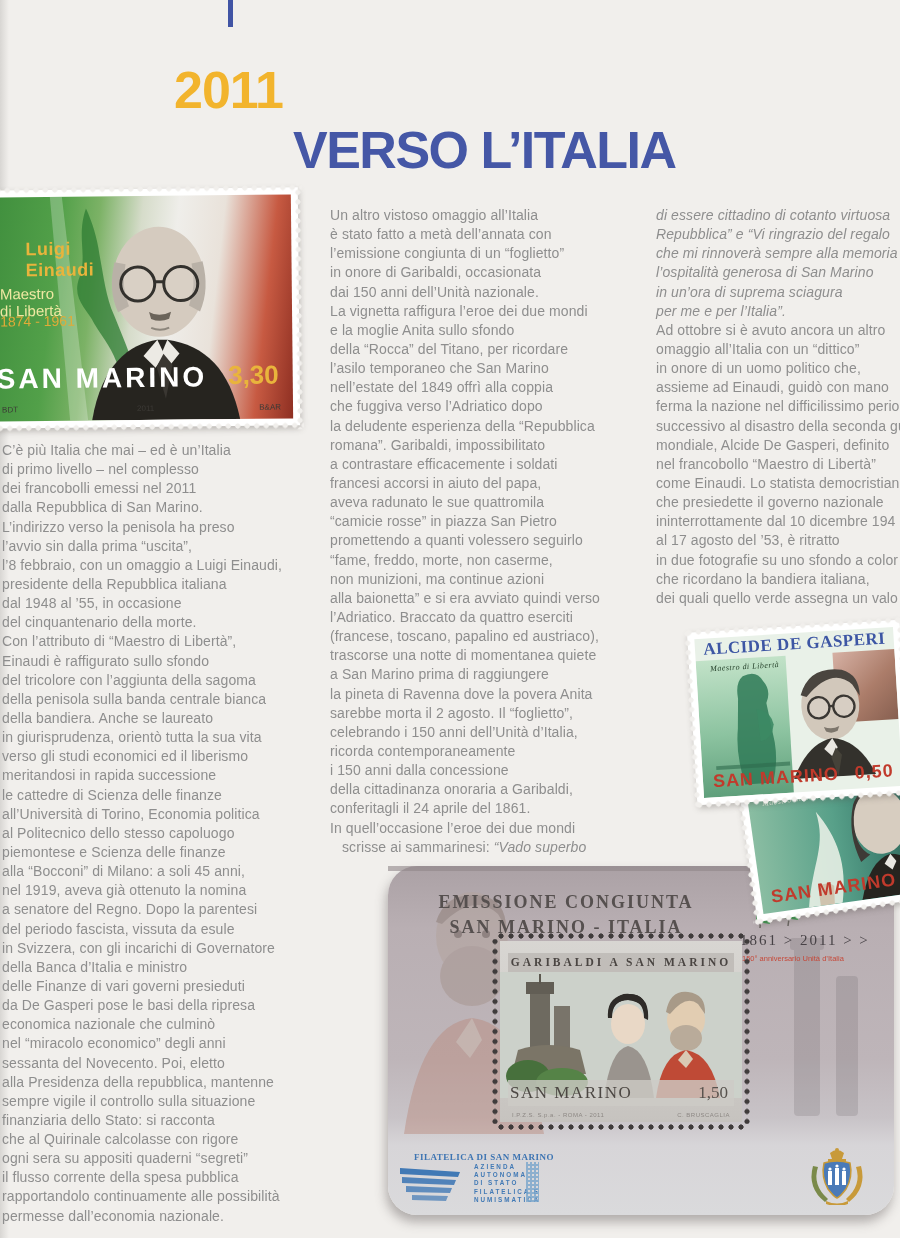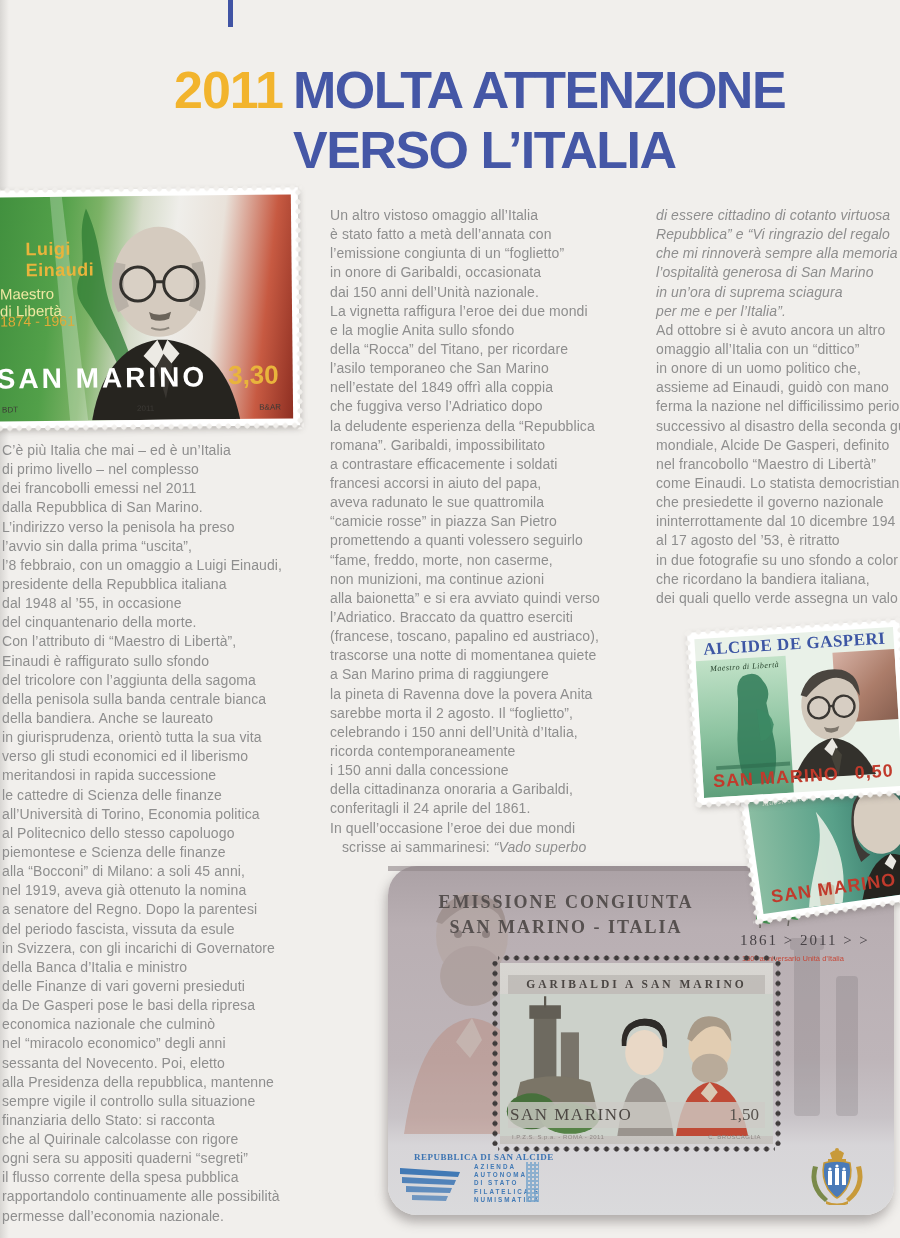--- a/index.html
+++ b/index.html
@@ -75,22 +75,22 @@
         #d7d5d8 80%,#dadadc 100%);
         box-shadow:-2px 7px 11px rgba(100,94,94,.45);border-radius:29px;}
   .sheet-topedge{position:absolute;left:0;top:0;right:0;height:5px;background:#8f8689;opacity:.6;}
   .sheet-title{position:absolute;left:22px;top:24px;width:312px;text-align:center;
         font-family:"Liberation Serif",serif;font-weight:600;font-size:18px;
         letter-spacing:2px;color:#56504f;line-height:25px;}
   .sheet-anniv{position:absolute;left:352px;top:66px;font-family:"Liberation Serif",serif;
         font-size:15px;letter-spacing:2px;color:#474246;}
   .sheet-anniv-sub{position:absolute;left:354px;top:88px;font-size:7.5px;color:#c5493a;}
   .flags{position:absolute;left:364px;top:28px;width:90px;height:36px;}
-  .gstamp{position:absolute;left:112px;top:97px;width:242px;height:181px;
-        background:linear-gradient(180deg,#d8d6d2 0%,#cfccc8 60%,#c6c3bf 100%);padding-left:31px;}
+  .gstamp{position:absolute;left:112px;top:75px;width:242px;height:181px;
+        background:linear-gradient(180deg,#d8d6d2 0%,#cfccc8 60%,#c6c3bf 100%);}
   .gstamp .pf{--hole:#3f3b3b;}
   .gstamp .pf.h{left:-2px;right:-2px;height:10px;background-size:10px 10px;}
   .gstamp .pf.t{top:-10px}.gstamp .pf.b{bottom:-10px}
   .gstamp .pf.v{top:-2px;bottom:-2px;width:10px;background-size:10px 10px;}
   .gstamp .pf.l{left:-10px}.gstamp .pf.r{right:-10px}
   .gs-label{position:absolute;left:8px;right:8px;top:12px;height:19px;
         background:rgba(186,181,178,.75);text-align:center;
         font-family:"Liberation Serif",serif;font-size:11.5px;letter-spacing:3px;
         color:#4a4542;line-height:19px;font-weight:600;}
   .gs-art{position:absolute;left:0;right:0;top:31px;bottom:24px;}
@@ -116,21 +116,20 @@
   .coa{position:absolute;left:418px;top:281px;width:62px;height:58px;}
 </style>
 </head>
 <body>
 
 <div class="page">
   <div class="scan-edge"></div>
   <div class="reg-mark"></div>
 
   <div class="hdr-year">2011</div>
-  <div class="hdr-t1">MOLTA ATTENZIONE</div>
   <div class="hdr-t2">VERSO L’ITALIA</div>
 
   <div class="stamp einaudi">
     <div class="inner">
       <svg width="301" height="224" viewBox="0 0 301 224" style="position:absolute;left:0;top:0;">
         <path d="M96,12 C86,40 97,58 89,80 C80,102 96,112 103,127 C113,144 121,152 127,172 l8,22 c3,9 16,7 13,-4 l-7,-24 C136,152 129,134 123,119 C115,101 113,80 109,58 C107,42 102,25 96,12 Z" fill="#2e7c33" opacity=".75"></path>
         <ellipse cx="120" cy="205" rx="14" ry="8" fill="#2e7c33" opacity=".7"></ellipse>
         <path d="M60,0 L78,224 L96,224 L72,0 Z" fill="#ffffff" opacity=".25"></path>
       </svg>
       <svg width="301" height="224" viewBox="0 0 301 224" style="position:absolute;left:0;top:0;">
@@ -397,21 +396,21 @@
       <div class="pf v r"></div>
     </div>
 
     <div class="logo">
       <svg width="74" height="46" viewBox="0 0 74 46" style="position:absolute;left:0;top:10px;">
         <path d="M2,6 L62,10 L60,15 L2,12 Z" fill="#4179b5"></path>
         <path d="M4,15 L58,18 L56,23 L4,21 Z" fill="#4179b5" opacity=".9"></path>
         <path d="M8,24 L54,26 L52,31 L8,30 Z" fill="#4179b5" opacity=".8"></path>
         <path d="M14,33 L50,34 L48,39 L14,38 Z" fill="#4179b5" opacity=".7"></path>
       </svg>
-      <div class="logo-title">REPUBBLICA DI SAN ALCIDE</div>
+      <div class="logo-title">FILATELICA DI SAN MARINO</div>
       <div class="logo-lines">
         <div>AZIENDA</div>
         <div>AUTONOMA</div>
         <div>DI STATO</div>
         <div>FILATELICA E</div>
         <div>NUMISMATICA</div>
       </div>
       <div class="logo-grid"></div>
     </div>
 

